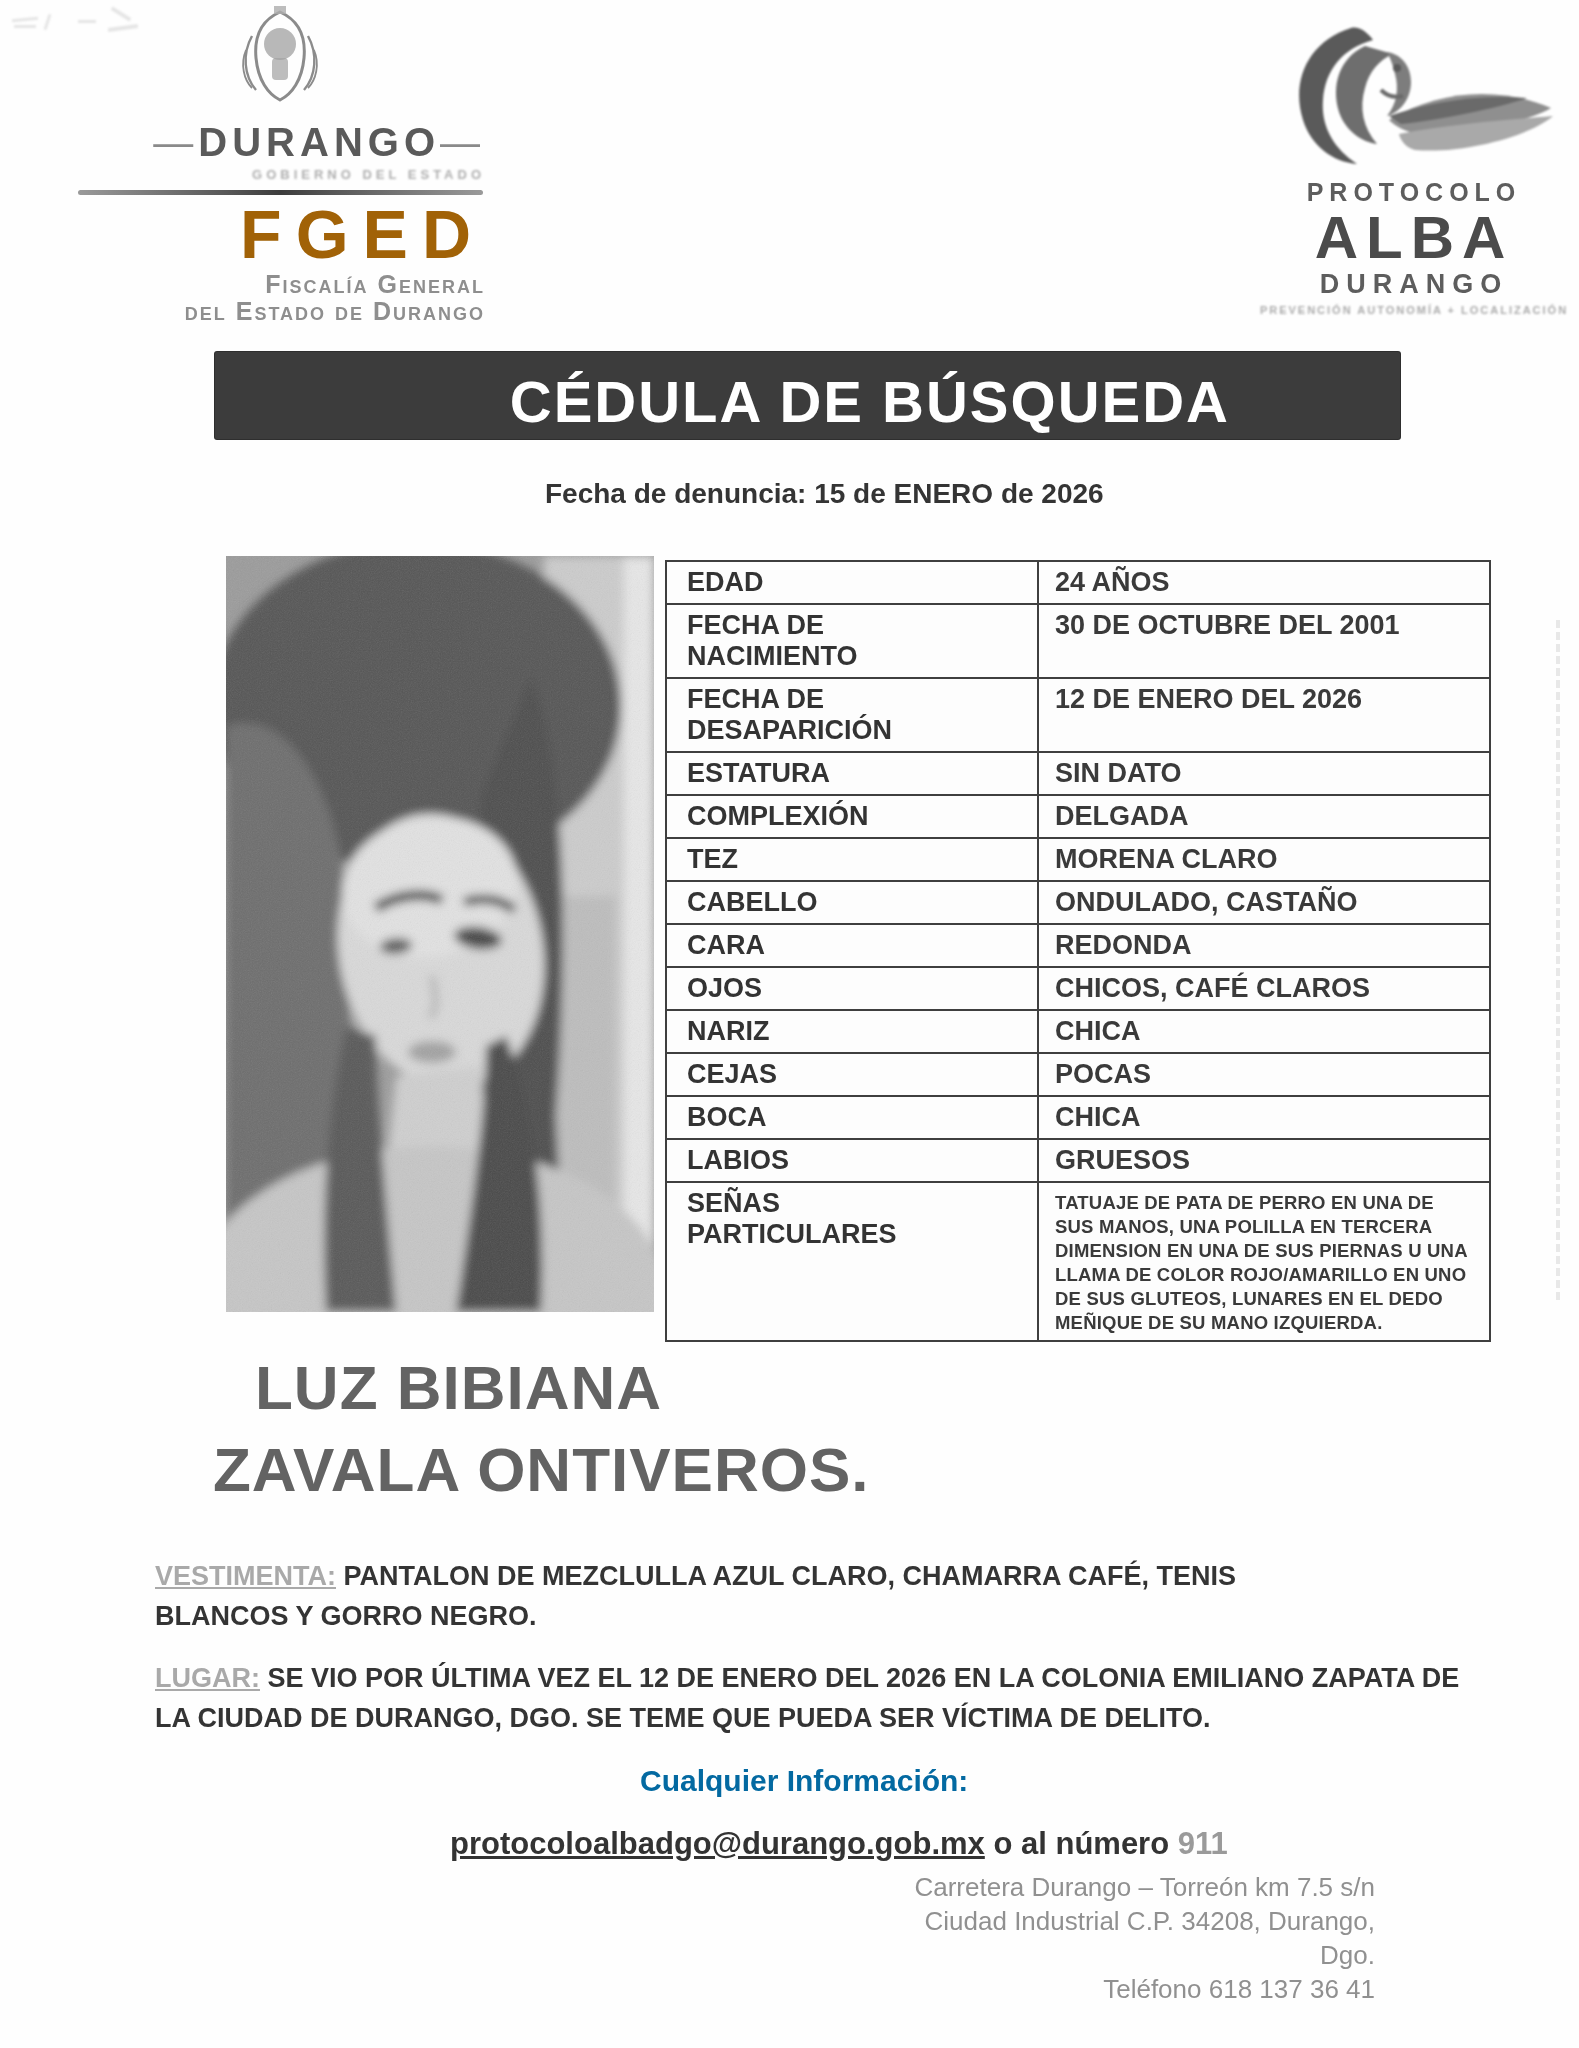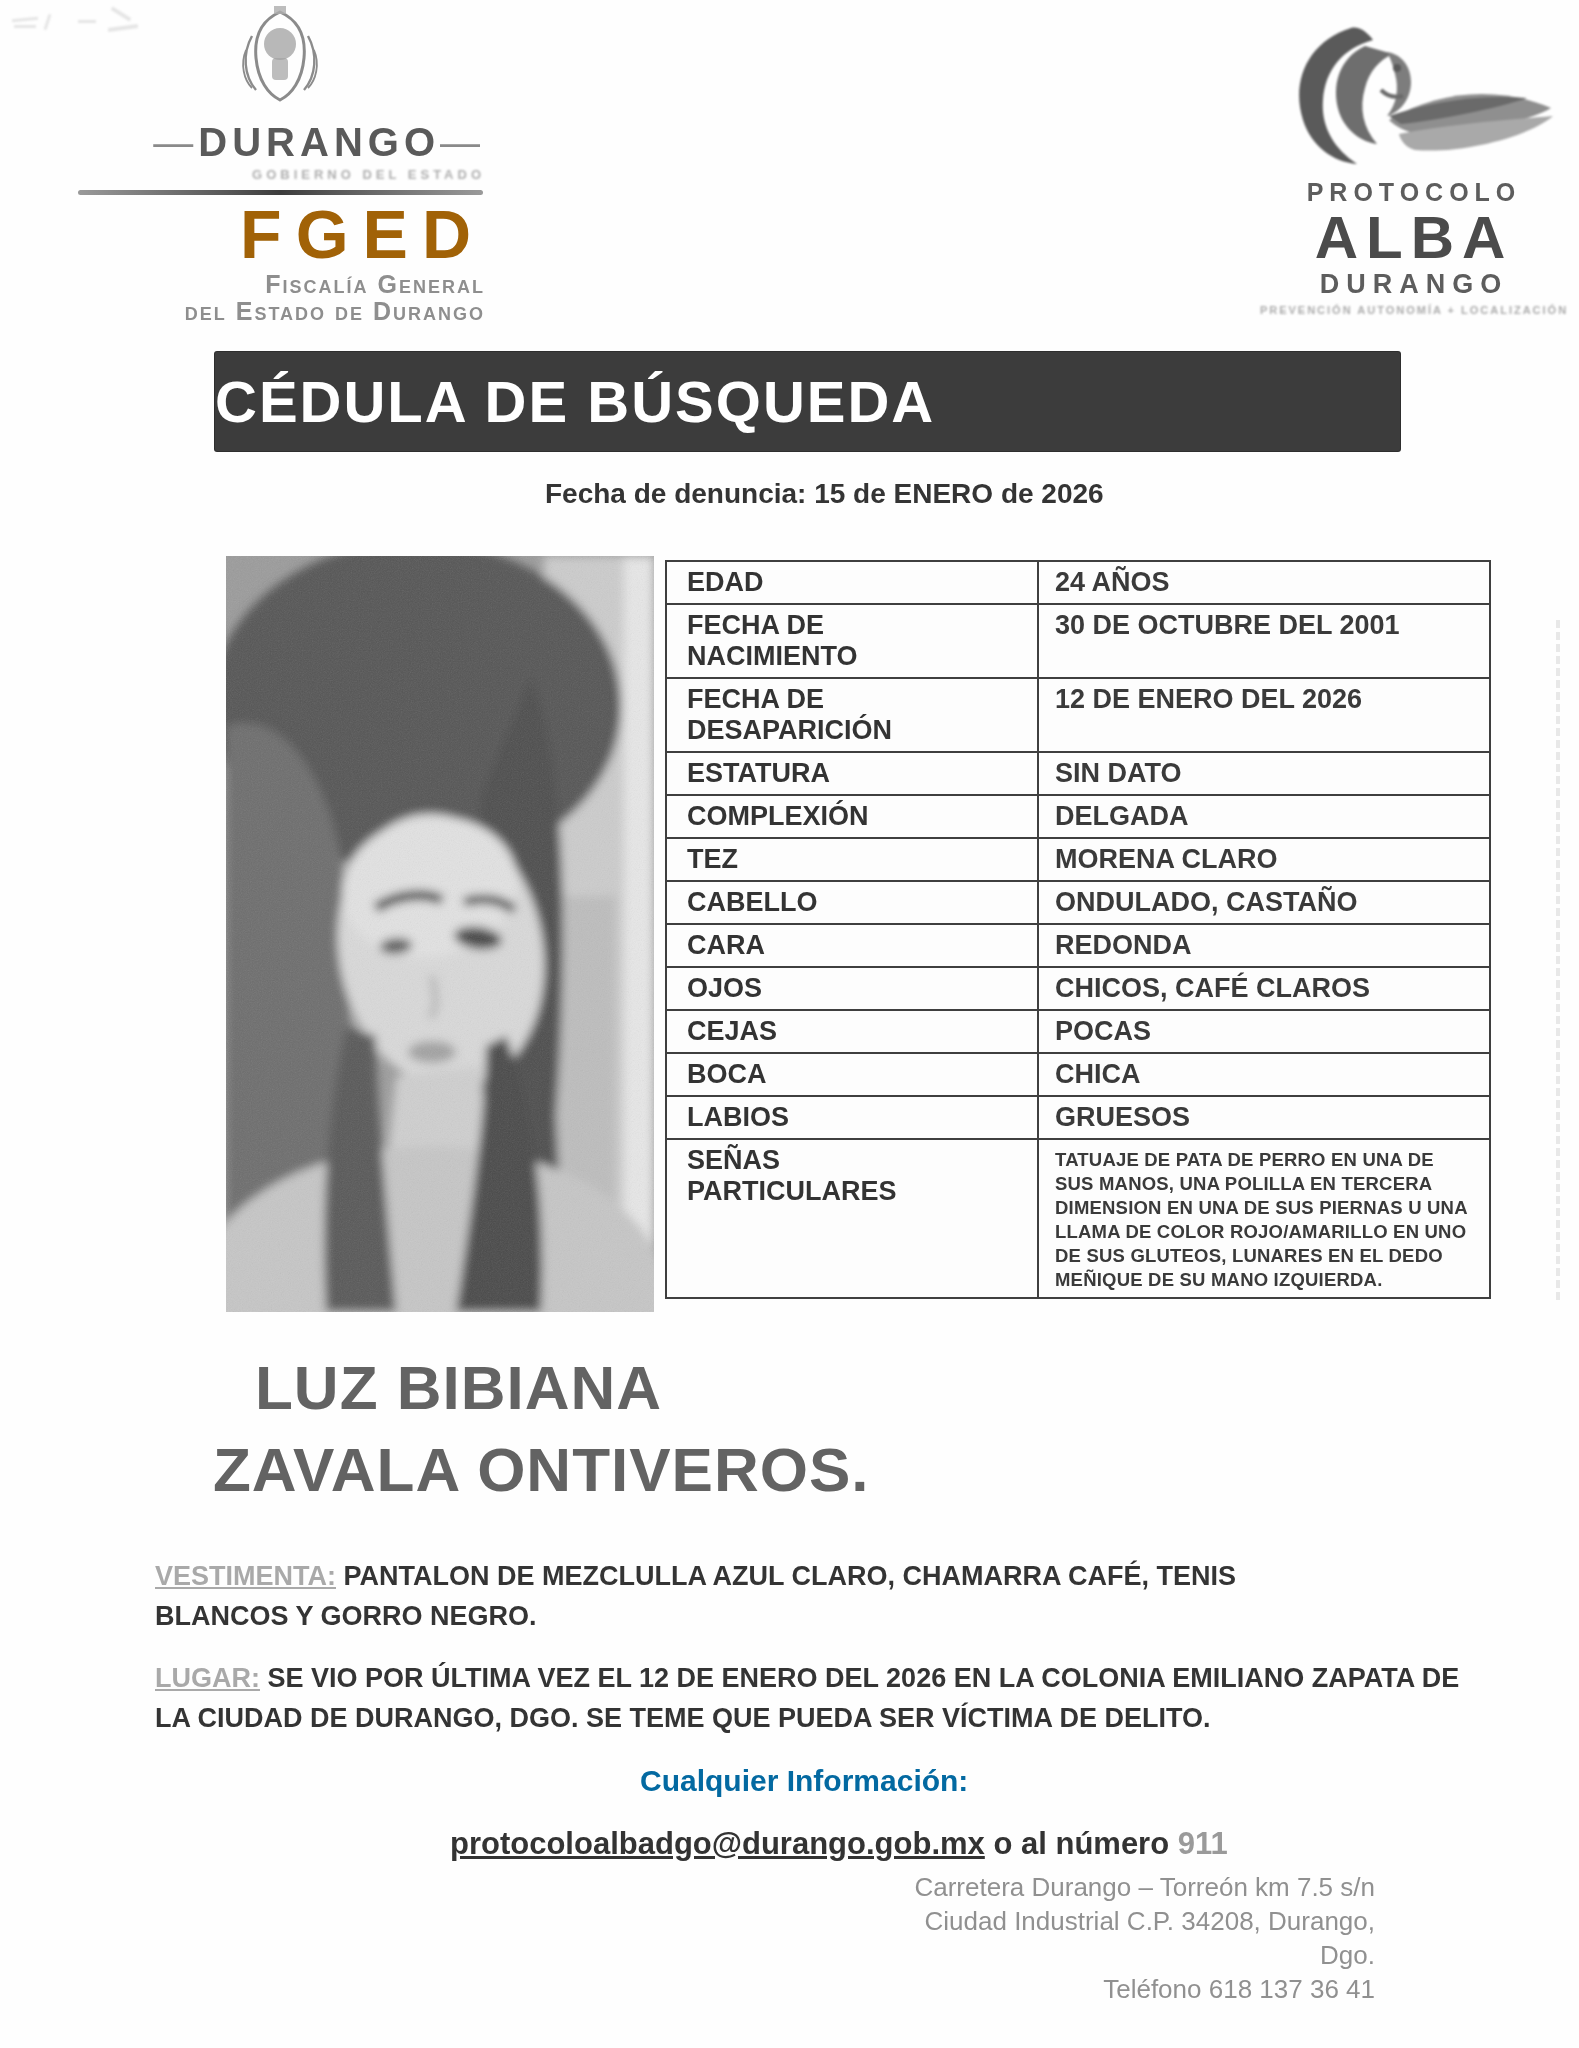--- a/index.html
+++ b/index.html
@@ -32,23 +32,23 @@
   
   .brand-right{position:absolute;left:1256px;top:24px;width:316px;text-align:center;}
   .alba-art{display:block;margin:0 auto;filter:blur(.8px);}
   .protocolo{margin-top:4px;font-size:25px;font-weight:700;letter-spacing:6px;color:#5d5d5d;}
   .alba{font-size:60px;line-height:62px;font-weight:900;letter-spacing:8px;color:#4b4b4b;}
   .alba-durango{font-size:27px;font-weight:700;letter-spacing:7px;color:#5d5d5d;}
   .alba-tagline{margin-top:4px;font-size:11px;letter-spacing:2px;color:#9b9b9b;filter:blur(1px);opacity:.85;font-weight:700;}
 
   
   .title-bar{
-    position:absolute;left:215px;top:352px;width:1185px;height:99px;
+    position:absolute;left:215px;top:352px;width:1185px;height:87px;
     background:#3c3c3c;border-radius:2px;box-shadow:0 0 0 1px #2e2e2e;
-    text-align:left;
+    text-align:right;
   }
   .title-bar span{
     display:inline-block;line-height:99px;padding-right:170px;
     font-size:58px;font-weight:700;letter-spacing:2px;color:#fff;
   }
 
   .report-date{position:absolute;left:545px;top:478px;font-size:28px;font-weight:700;color:#343434;}
 
   
   .photo{position:absolute;left:226px;top:556px;width:428px;height:756px;}
@@ -227,20 +227,24 @@
     <tr>
       <td class="lbl">CARA</td>
       <td class="val">REDONDA</td>
     </tr>
 
     <tr>
       <td class="lbl">OJOS</td>
       <td class="val">CHICOS, CAFÉ CLAROS</td>
     </tr>
 
+    <tr>
+      <td class="lbl">NARIZ</td>
+      <td class="val">CHICA</td>
+    </tr>
 
     <tr>
       <td class="lbl">CEJAS</td>
       <td class="val">POCAS</td>
     </tr>
 
     <tr>
       <td class="lbl">BOCA</td>
       <td class="val">CHICA</td>
     </tr>

